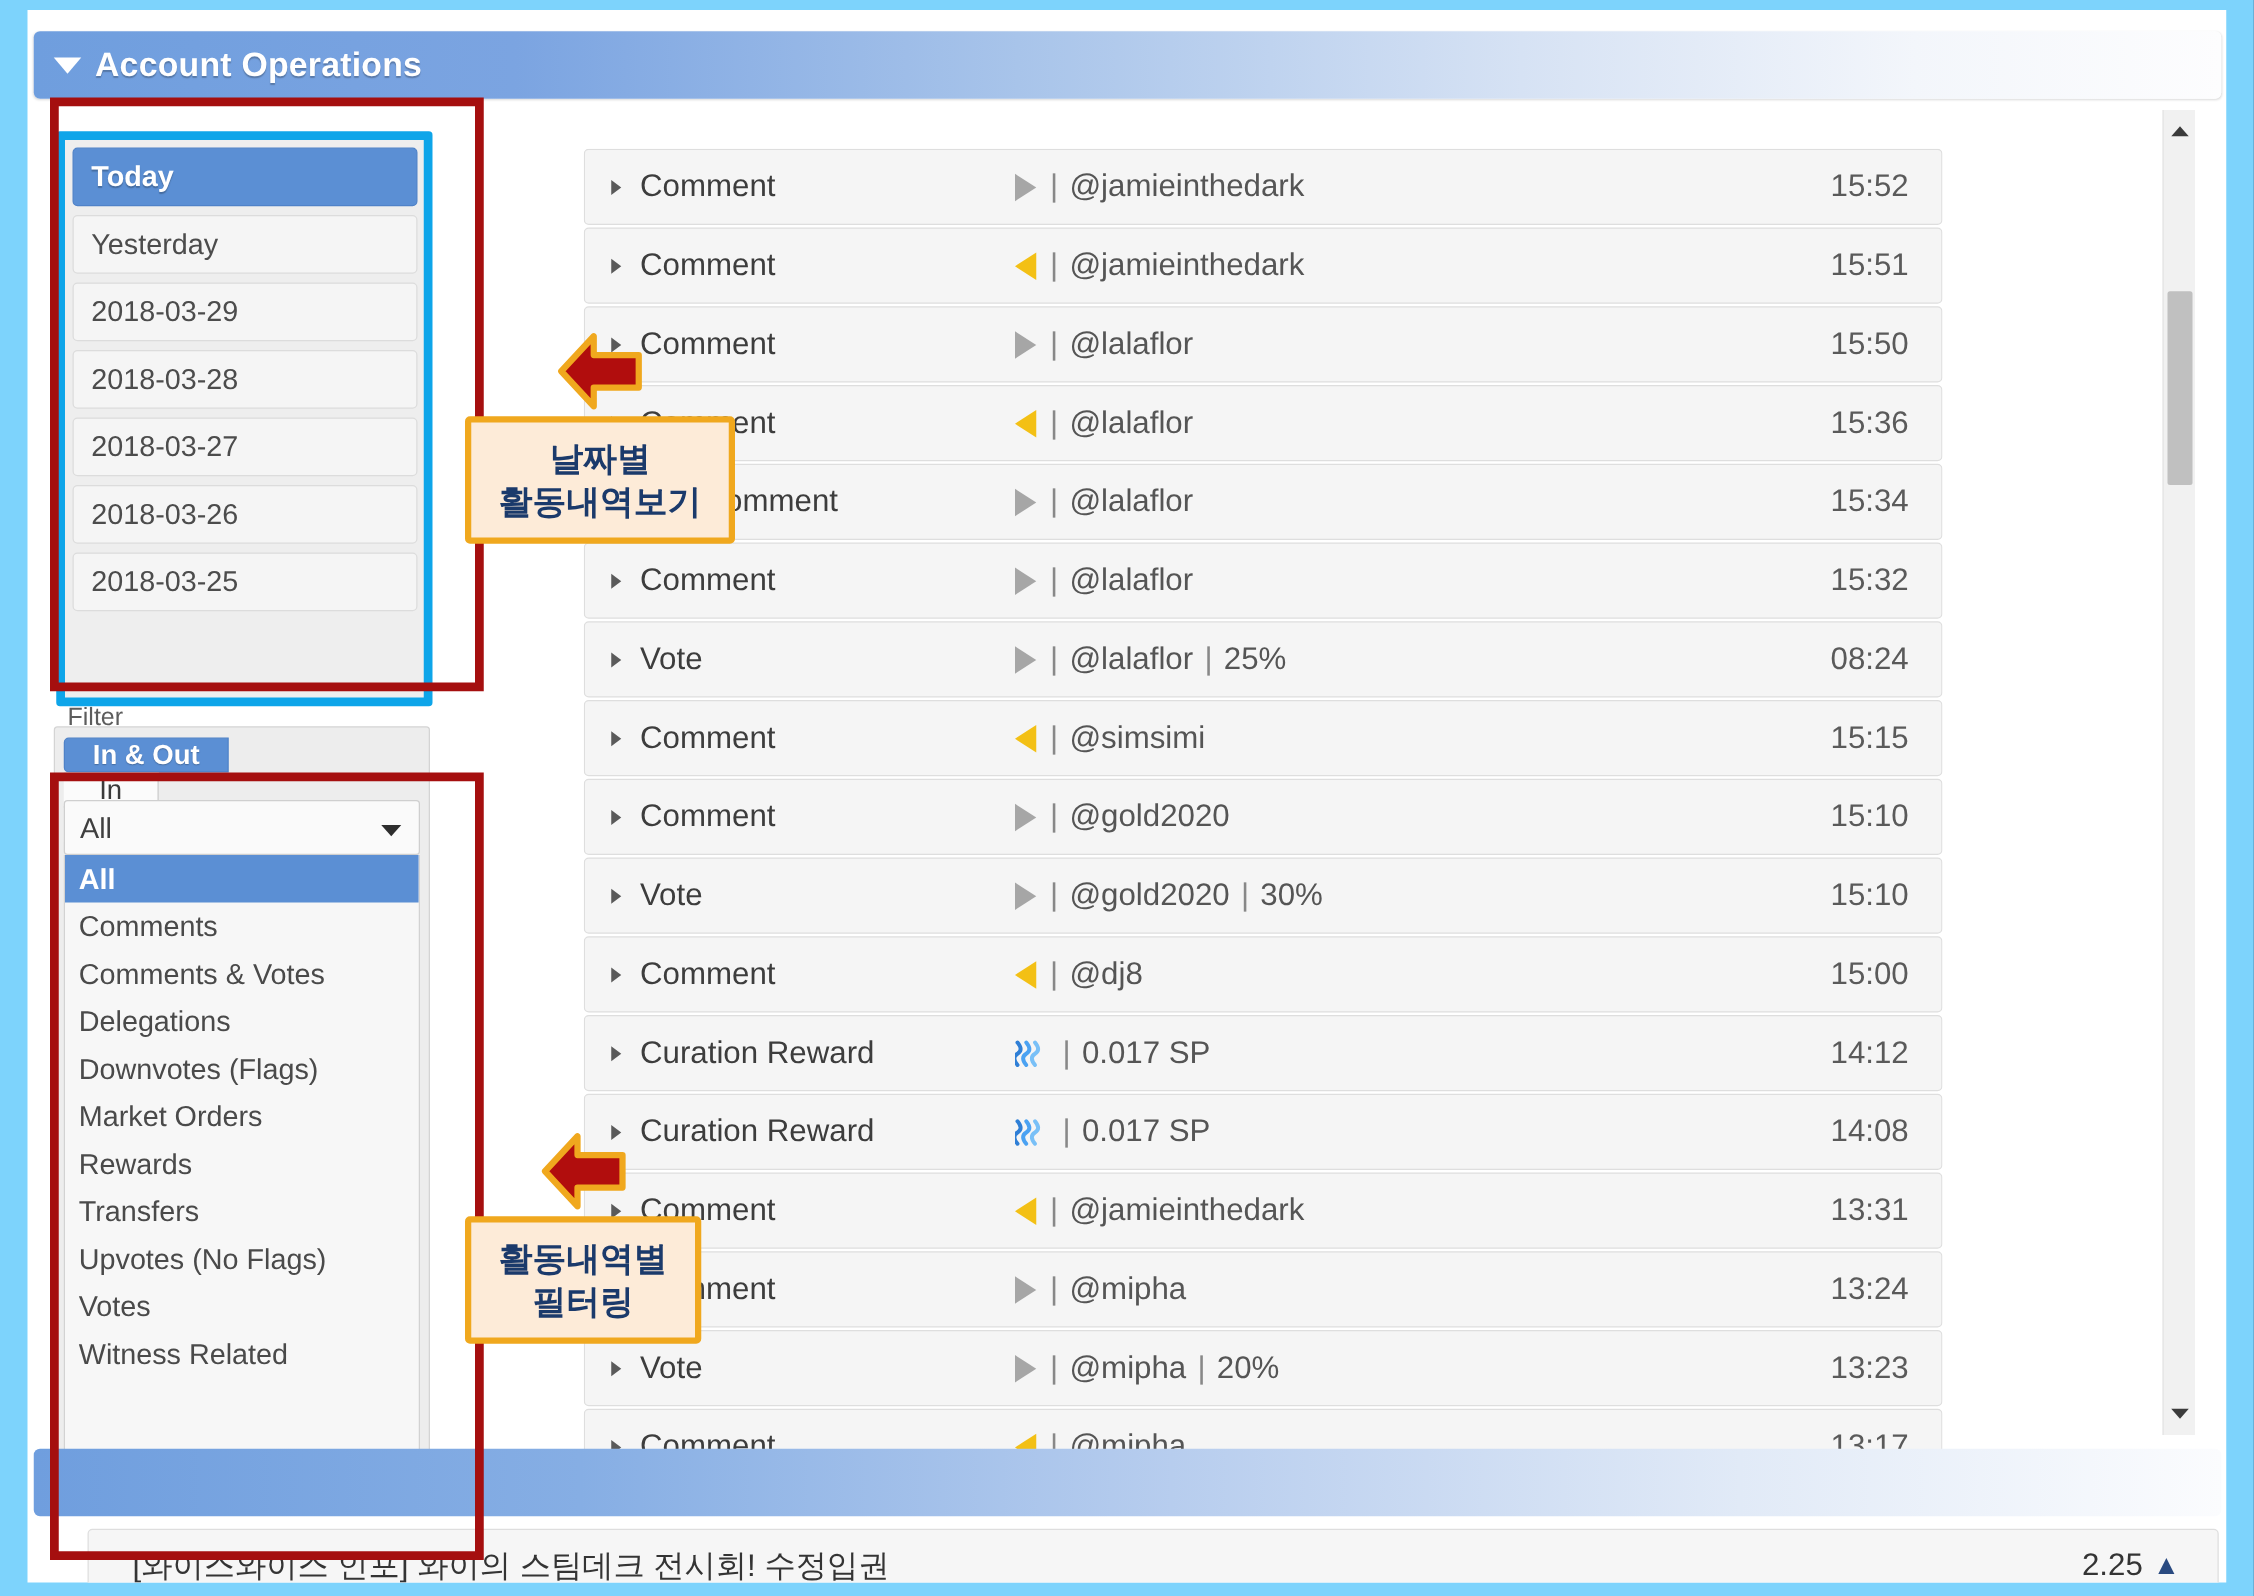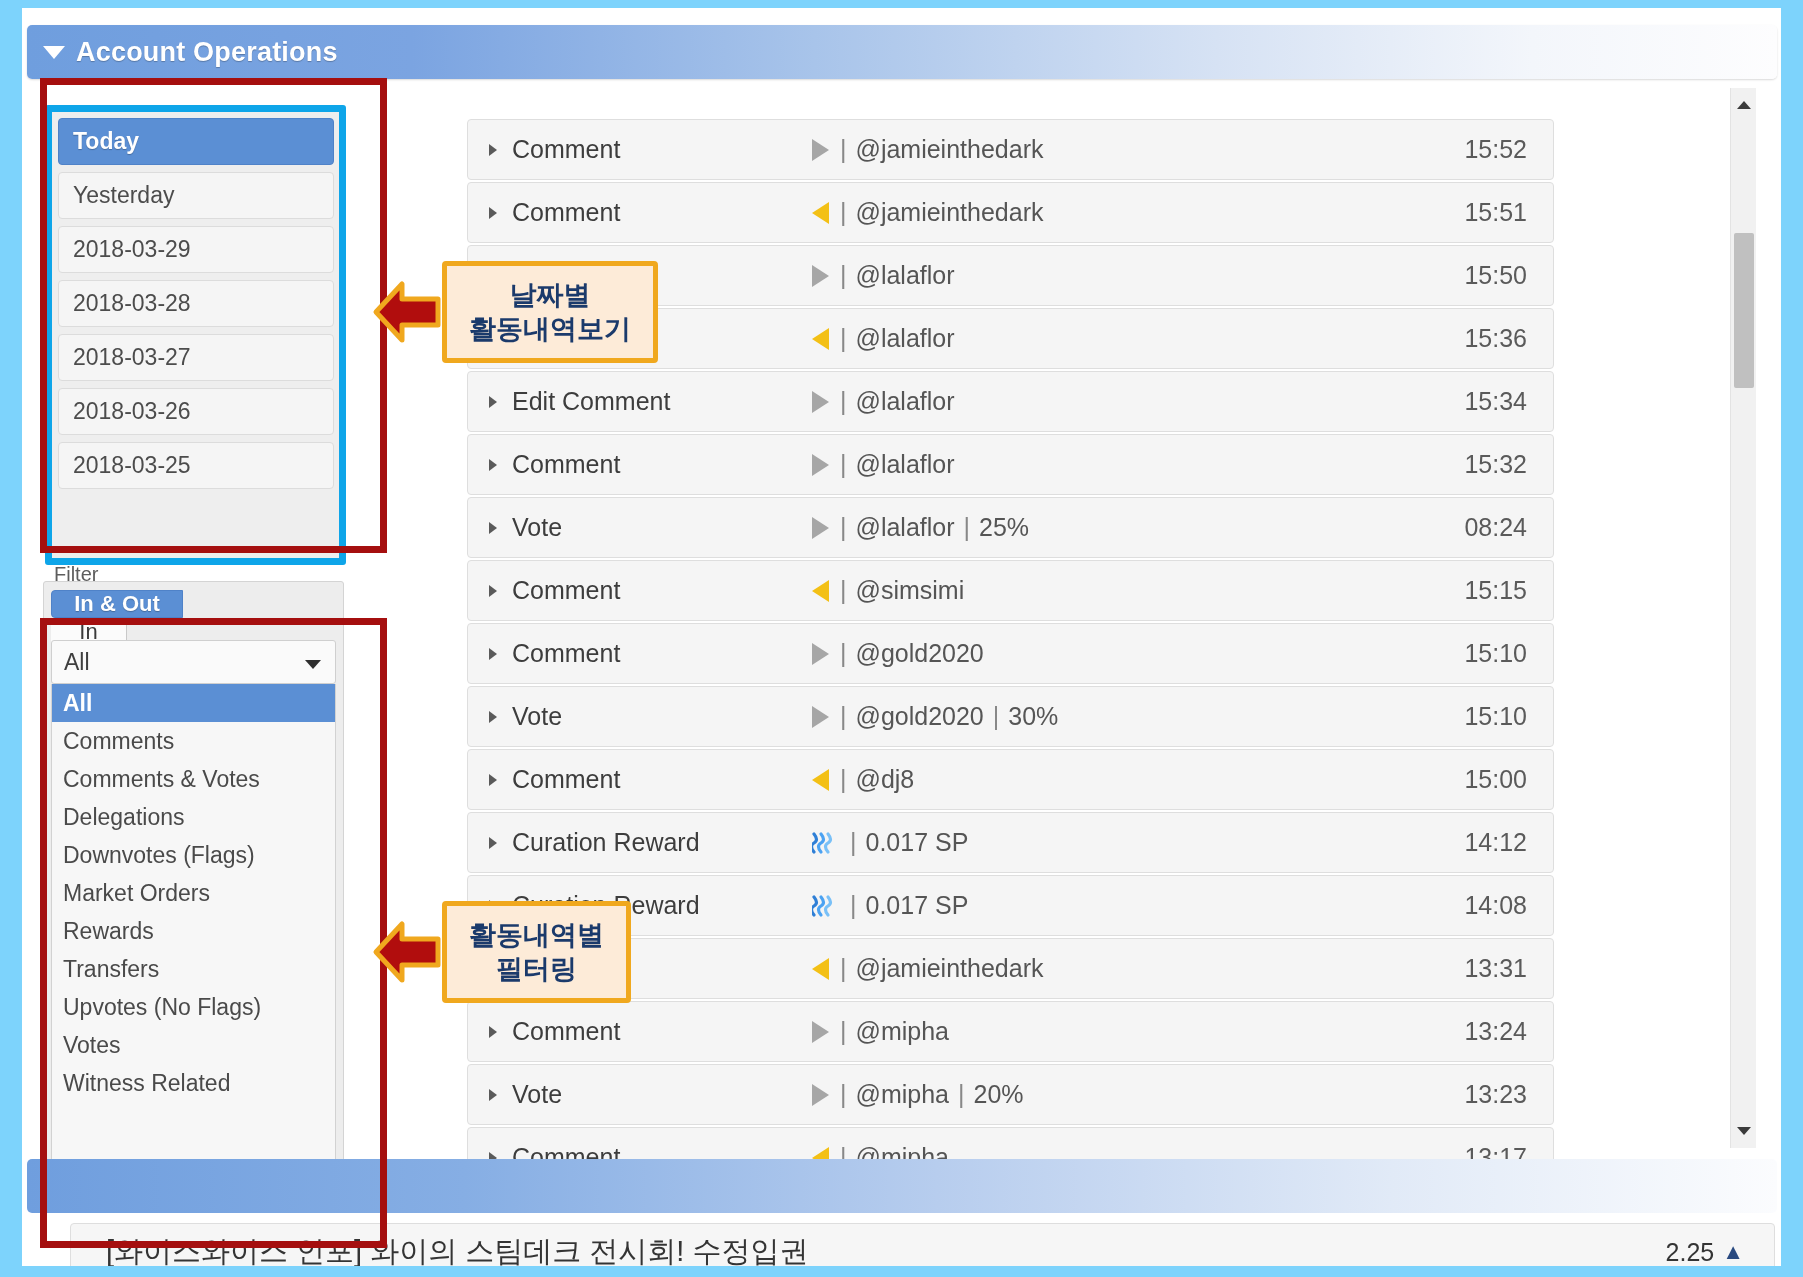--- a/index.html
+++ b/index.html
@@ -174,21 +174,21 @@
   .red-box {
     position: absolute;
     border: 7px solid #a50f0f;
     pointer-events: none;
     z-index: 40;
   }
   #red-box-dates  { left: 18px;  top: 70px;  width: 347px; height: 475px; }
   #red-box-filter { left: 18px;  top: 610px; width: 347px; height: 630px; }
 
   
-  .callout { position: absolute; z-index: 55; display: flex; align-items: center; }
+  .callout { position: absolute; z-index: 55; display: flex; align-items: center; flex-direction: column; }
   .arrow-svg { flex: 0 0 auto; }
   .callout-box {
     background: #fdebd8;
     border: 5px solid #f0a81e;
     border-radius: 4px;
     padding: 12px 22px;
     text-align: center;
     color: #1b3a6b;
     font-size: 27px;
     font-weight: bold;
@@ -304,21 +304,21 @@
     position: absolute;
     left: 48px; top: 1215px;
     width: 1705px; height: 58px;
     background: #f6f6f6;
     border: 1px solid #dedede;
     border-radius: 4px;
     display: flex; align-items: center;
   }
   #bottom-row .br-text {
     margin-left: 35px;
-    font-size: 29px;
+    font-size: 25px;
     color: #343434;
   }
   #bottom-row .br-right {
     position: absolute; right: 30px;
     font-size: 25px;
     color: #343434;
     display: flex; align-items: center; gap: 8px;
   }
   #bottom-row .br-star { color: #2a4a80; font-size: 22px; }
 </style>

